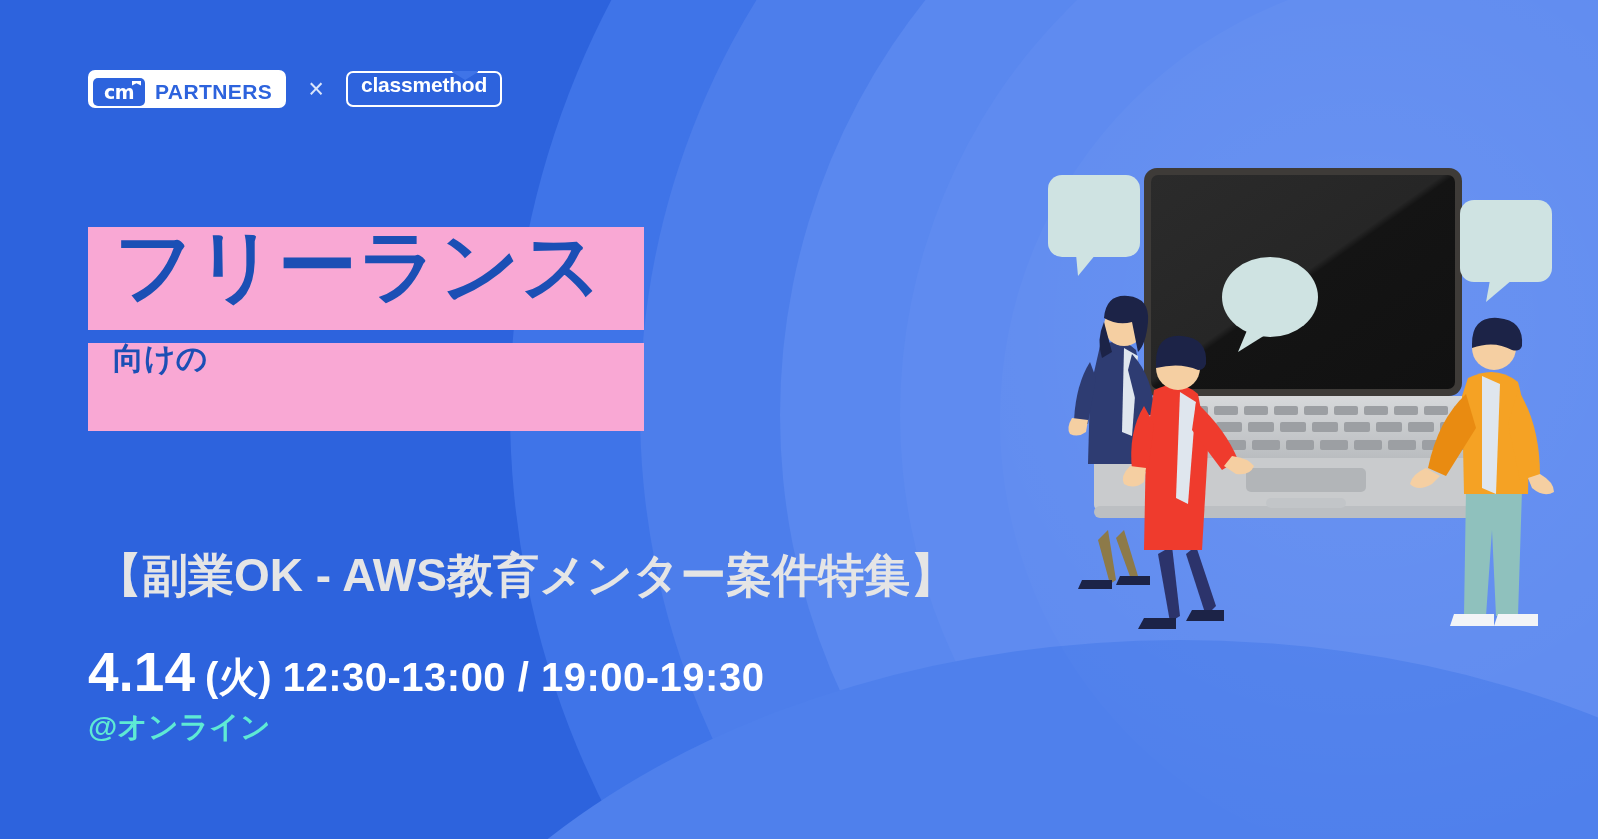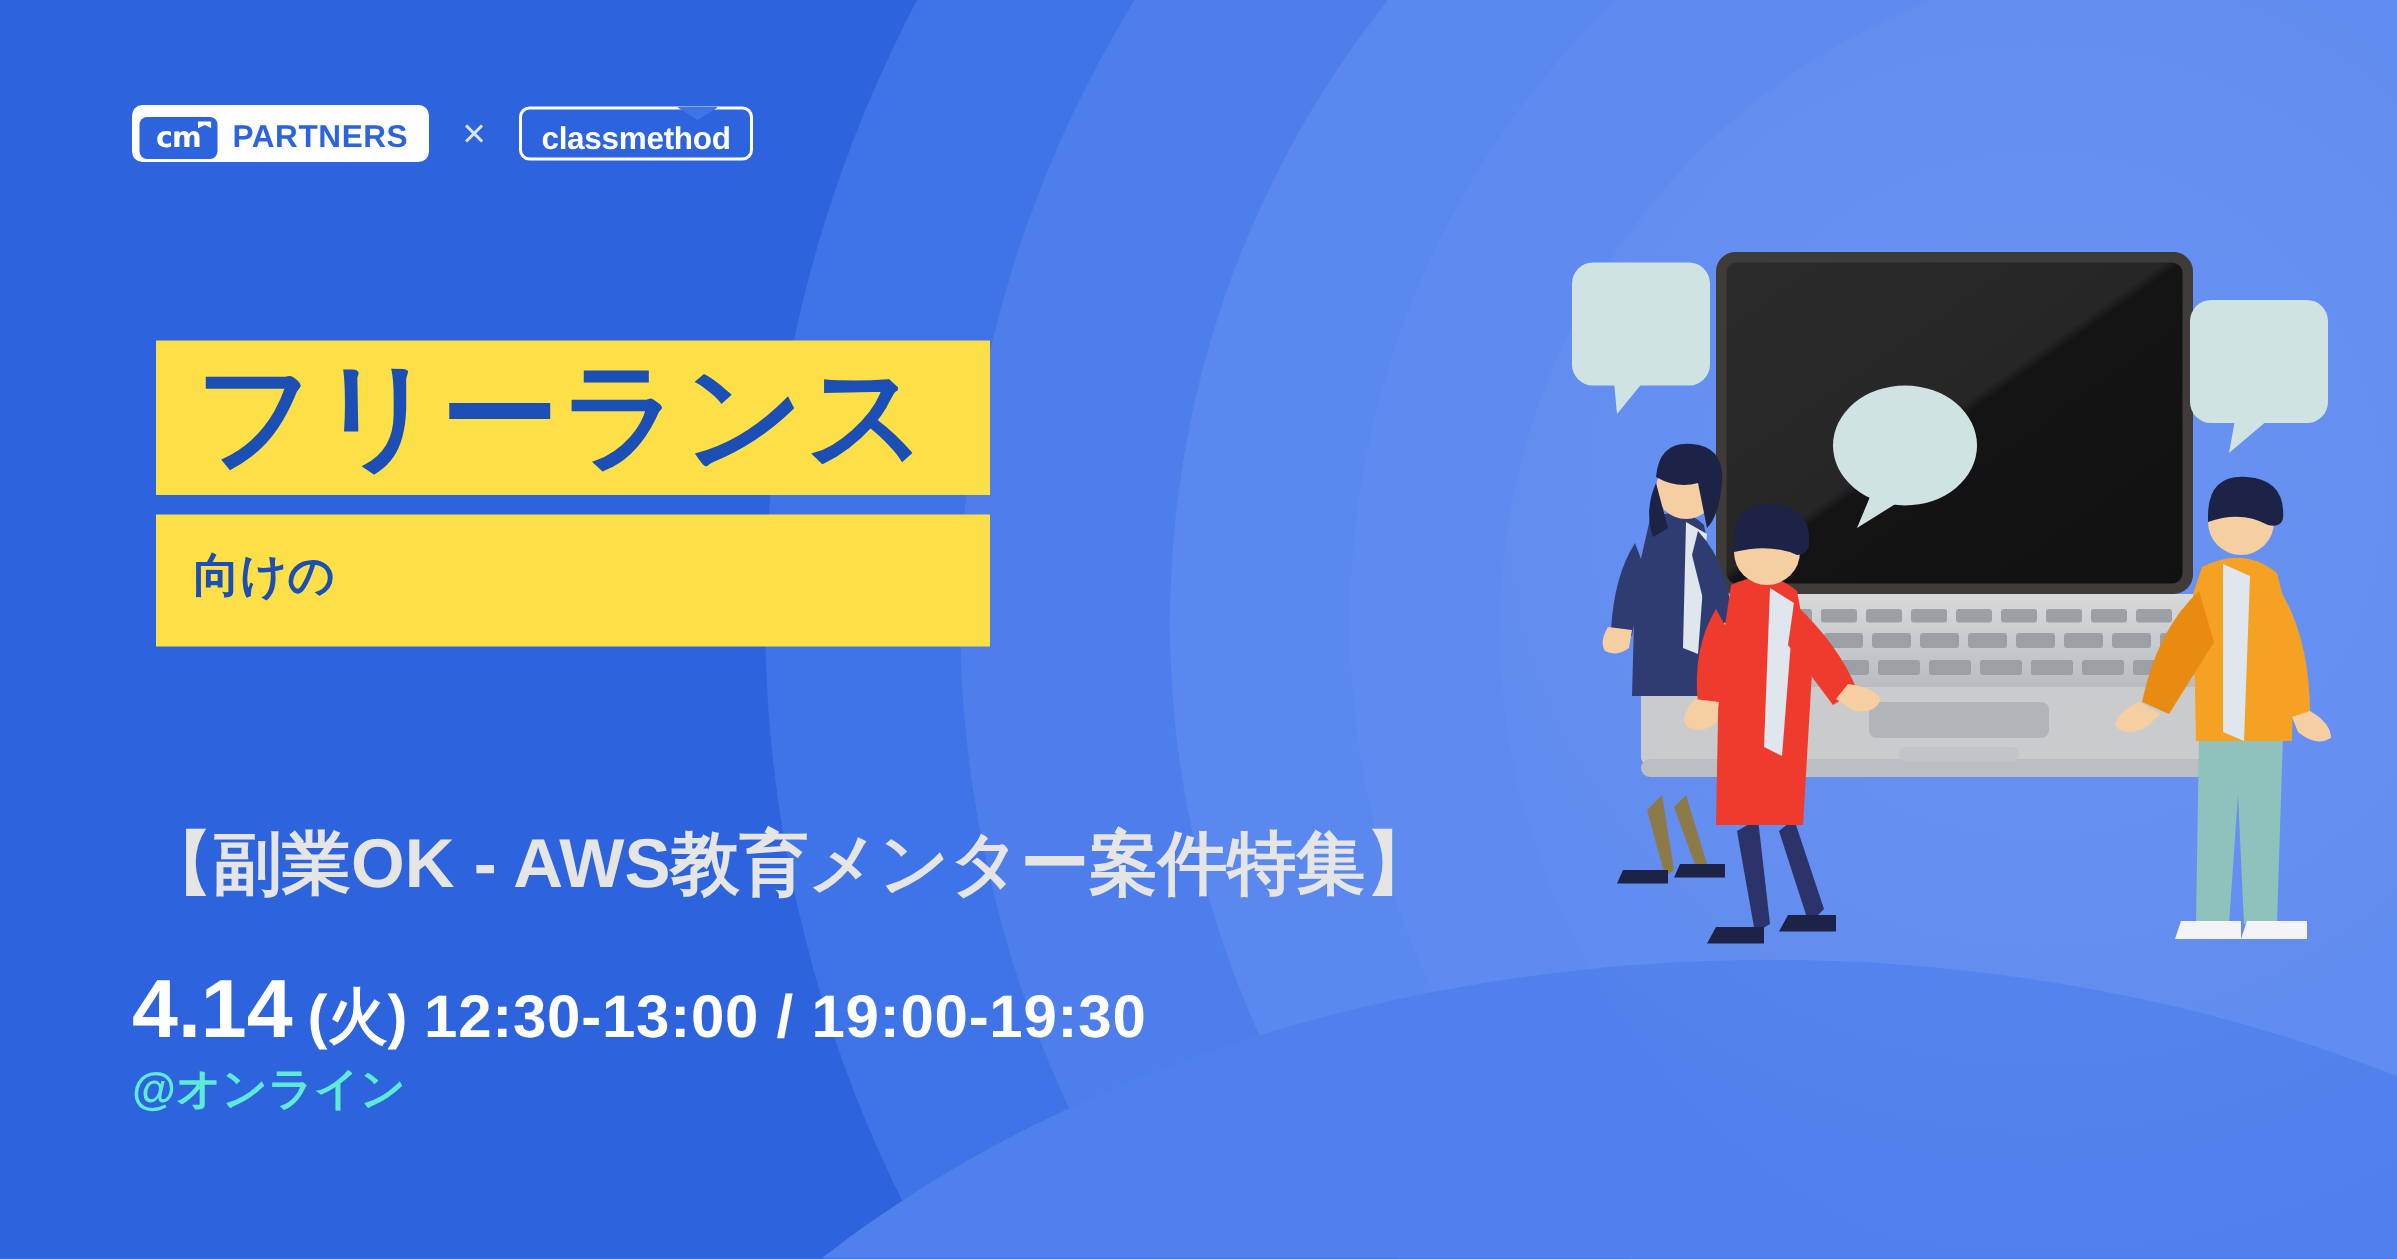--- a/index.html
+++ b/index.html
@@ -43,35 +43,35 @@
     font-family:"DejaVu Sans",sans-serif;position:relative;
   }
   .cmp-badge::after{
     content:"";position:absolute;right:4px;top:3px;width:9px;height:5px;
     background:#ffffff;clip-path:polygon(0 0,100% 0,100% 100%,50% 55%,0 100%);
   }
   .cmp-word{color:#2d63dd;font-weight:bold;font-size:21px;letter-spacing:.4px;}
   .logo-x{color:#dbe6fb;font-size:27px;font-weight:300;line-height:1;}
   .cm-logo{
     border:2px solid #ffffff;border-radius:7px;height:36px;
-    display:flex;align-items:flex-end;padding:0 13px;box-sizing:border-box;position:relative;
+    display:flex;align-items:flex-start;padding:0 13px;box-sizing:border-box;position:relative;
   }
   .cm-logo::before{
     content:"";position:absolute;right:22px;top:-2px;width:26px;height:9px;background:#3f74e8;
     clip-path:polygon(0 0,100% 0,100% 10%,50% 100%,0 10%);
   }
   .cm-word{color:#ffffff;font-weight:bold;font-size:21px;letter-spacing:-.2px;}
 
   
   .kicker{
     position:absolute;left:95px;top:156px;color:#ffffff;font-weight:bold;
     font-size:38px;letter-spacing:1px;line-height:1;white-space:nowrap;
   }
   .hl-band{
-    position:absolute;left:104px;background:#fde047;display:flex;align-items:center;
+    position:absolute;left:88px;background:#f9a8d4;display:flex;align-items:flex-start;
     box-sizing:border-box;
   }
   .hl-band-1{top:227px;width:556px;height:103px;padding:0 0 4px 26px;}
   .hl-band-2{top:343px;width:556px;height:88px;padding:0 0 2px 22px;}
   .hl-big{
     color:#1b4fb5;font-weight:bold;font-size:79px;line-height:.98;letter-spacing:1px;
     white-space:nowrap;
   }
   .hl-band-2 .hl-big{font-size:72px;}
   .hl-small{

